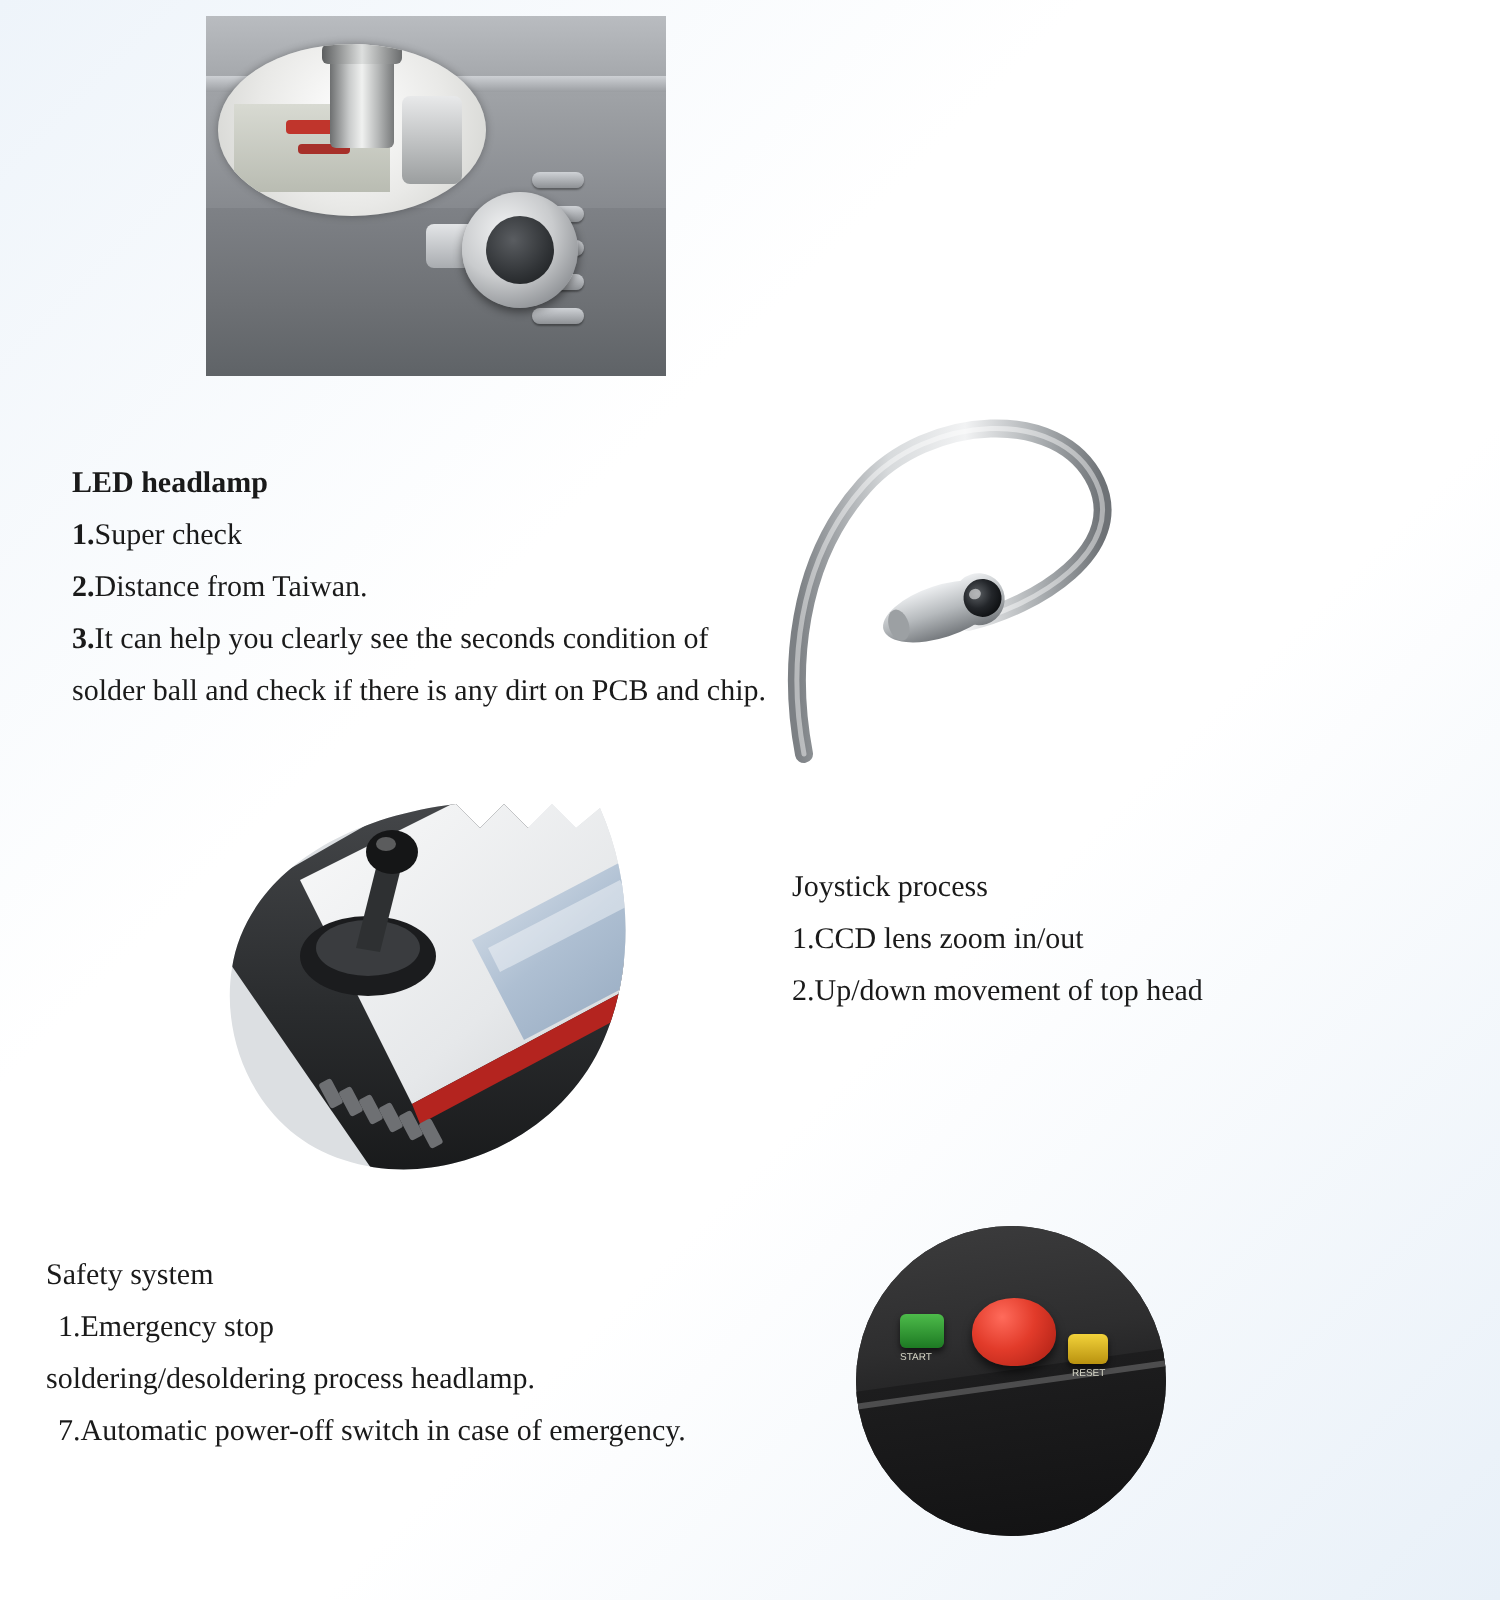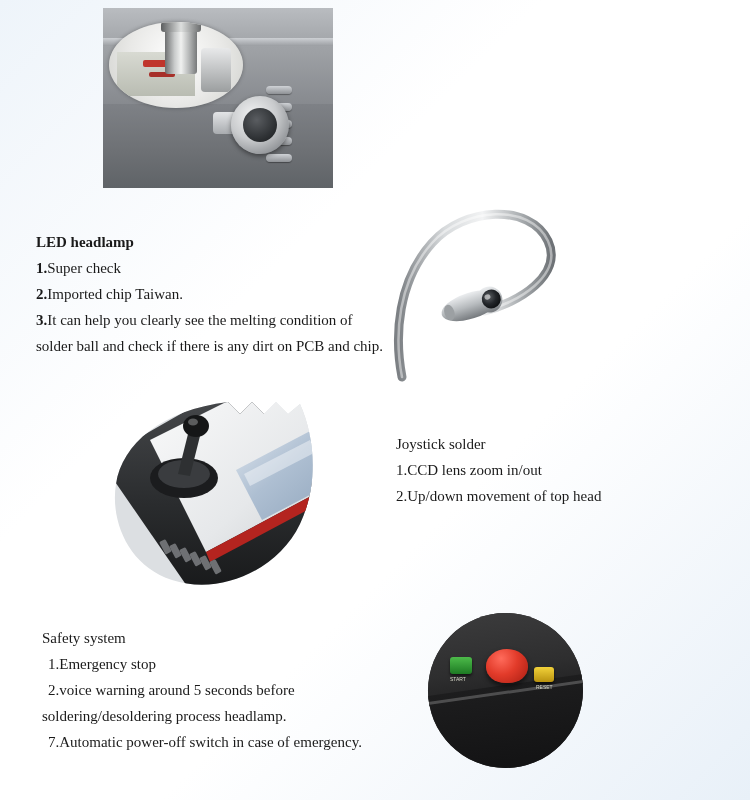--- a/index.html
+++ b/index.html
@@ -241,22 +241,22 @@
       <div class="tube"></div>
       <div class="tube-cap"></div>
       <div class="lens"></div>
     </div>
   </div>
 
 
   <div class="block" style="left:8px; top:229px; width:360px;margin-left:28px;">
     <div class="txt bold">LED headlamp</div>
     <div class="txt"><span class="num">1.</span><span>Super check</span></div>
-    <div class="txt"><span class="num">2.</span><span>Imported chip Taiwan.</span></div>
-    <div class="txt"><span class="num">3.</span><span>It can help you clearly see the melting condition of</span></div>
+    <div class="txt"><span class="num">2.</span><span>Distance from Taiwan.</span></div>
+    <div class="txt"><span class="num">3.</span><span>It can help you clearly see the seconds condition of</span></div>
     <div class="txt">solder ball and check if there is any dirt on PCB and chip.</div>
   </div>
 
   <div class="block" id="photo-lamp">
     <svg width="250" height="190" viewBox="0 0 250 190">
       <defs>
         <linearGradient id="metal" x1="0" y1="0" x2="1" y2="0">
           <stop offset="0%" stop-color="#7c8084"></stop>
           <stop offset="30%" stop-color="#d7dadc"></stop>
           <stop offset="55%" stop-color="#f2f3f4"></stop>
@@ -339,29 +339,28 @@
           <rect x="72" y="148" width="7" height="14" rx="1.5" fill="#6e7073" transform="rotate(-28 75 155)"></rect>
           <rect x="82" y="152" width="7" height="14" rx="1.5" fill="#6e7073" transform="rotate(-28 85 159)"></rect>
           <rect x="92" y="156" width="7" height="14" rx="1.5" fill="#6e7073" transform="rotate(-28 95 163)"></rect>
           <rect x="102" y="160" width="7" height="14" rx="1.5" fill="#6e7073" transform="rotate(-28 105 167)"></rect>
         </g>
       </g>
     </svg>
   </div>
 
   <div class="block" style="left:396px; top:431px;">
-    <div class="txt">Joystick solder</div>
+    <div class="txt">Joystick process</div>
     <div class="txt">1.CCD lens zoom in/out</div>
     <div class="txt">2.Up/down movement of top head</div>
   </div>
 
-  <div class="block" style="left:42px; top:625px;">
+  <div class="block" style="left:23px; top:625px;">
     <div class="txt">Safety system</div>
     <div class="txt" style="margin-left:6px;">1.Emergency stop</div>
-    <div class="txt" style="margin-left:6px;">2.voice warning around 5 seconds before</div>
     <div class="txt">soldering/desoldering process headlamp.</div>
     <div class="txt" style="margin-left:6px;">7.Automatic power-off switch in case of  emergency.</div>
   </div>
 
   <div class="block" id="photo-emergency">
     <div class="top-face"></div>
     <div class="bottom-face"></div>
     <div class="edge-hl"></div>
     <div class="btn-green"></div>
     <div class="btn-red"></div>

